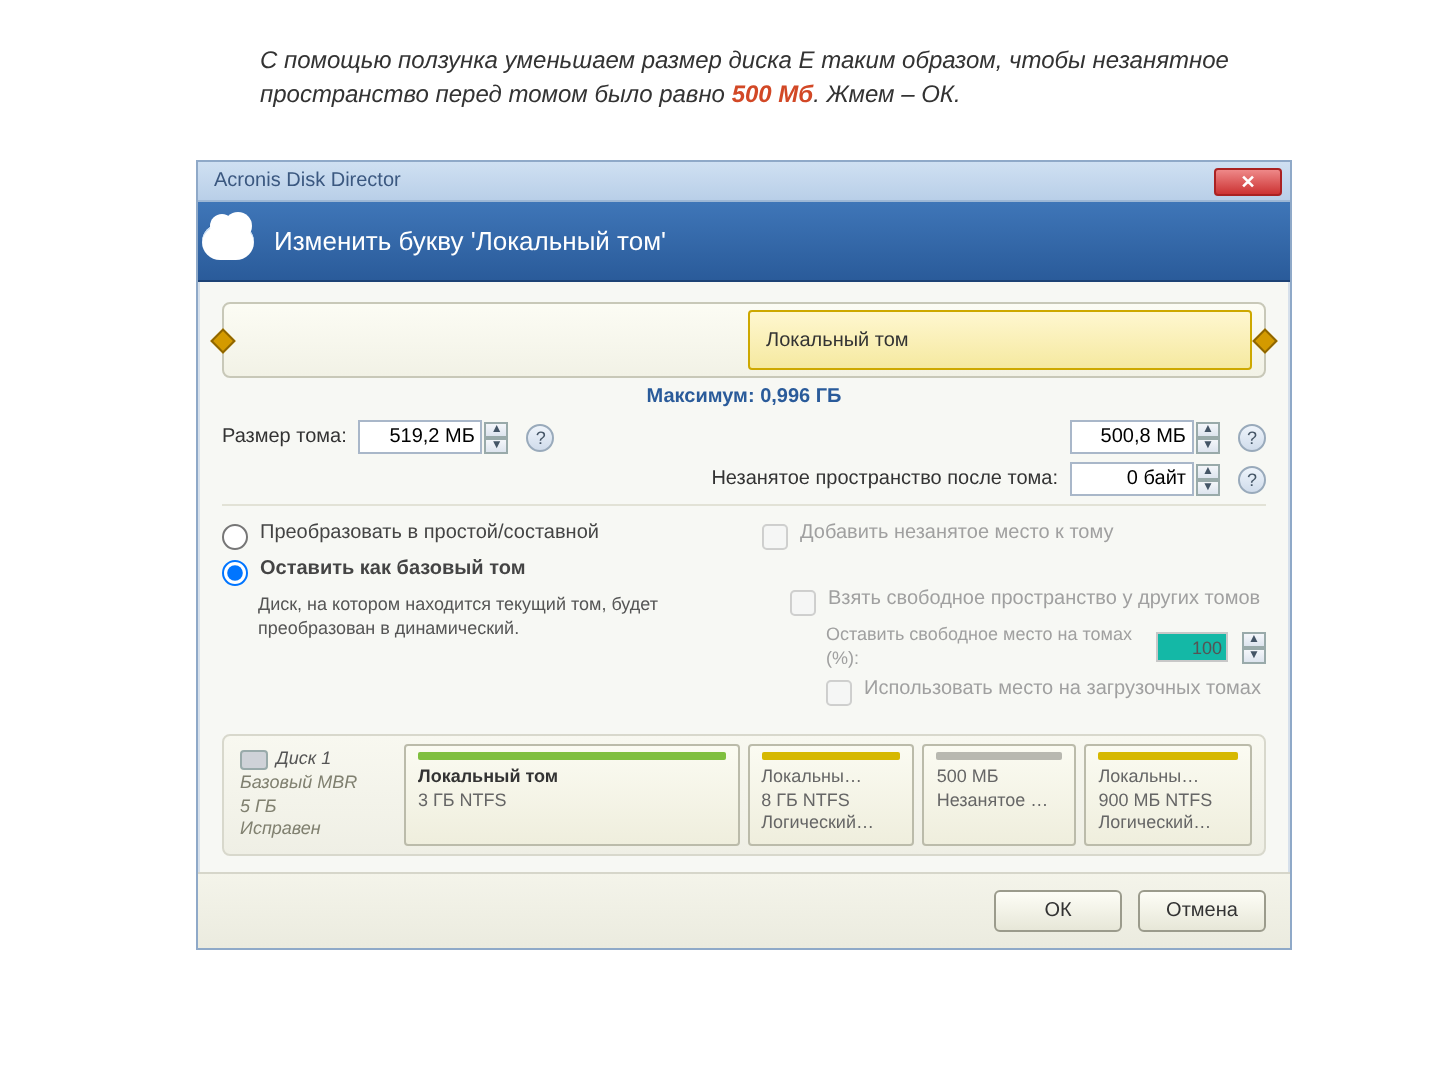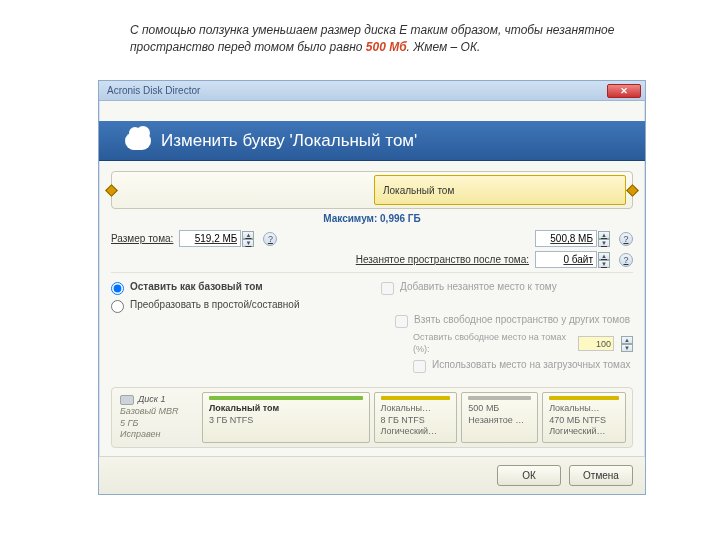--- a/index.html
+++ b/index.html
@@ -3,48 +3,48 @@
 <meta charset="utf-8">
 <style>
   * { box-sizing: border-box; margin: 0; padding: 0; font-family: Tahoma, Arial, sans-serif; }
   body { width: 720px; height: 540px; background: #fff; overflow: hidden; }
   .caption { padding: 22px 90px 8px 130px; font-size: 12px; font-style: italic; color: #333; line-height: 1.45; }
   .caption .hl { color: #d24826; font-weight: bold; font-style: italic; }
   .dialog { position: absolute; left: 98px; top: 80px; width: 548px; border: 1px solid #8fa9c8; background: #f7f8f4; font-size: 10px; color: #333; box-shadow: 0 0 0 1px #d6e0eb inset; }
   .titlebar { height: 20px; background: linear-gradient(#cfe0f2,#b9cfe8); display: flex; align-items: center; padding: 0 4px 0 8px; font-size: 10px; color: #3b5880; border-bottom: 1px solid #9db7d5; }
   .titlebar .spacer { flex: 1; }
   .closebtn { width: 34px; height: 14px; background: linear-gradient(#e88,#c33); border: 1px solid #a22; border-radius: 2px; display: flex; align-items: center; justify-content: center; color: #fff; font-size: 9px; font-weight: bold; cursor: pointer; }
-  .header { height: 40px; background: linear-gradient(#3f76b8,#2a5b9a); display: flex; align-items: center; padding: 0 26px; color: #fff; font-size: 17px; border-bottom: 1px solid #1d4275; margin-top: 20px; }
+  .header { height: 40px; background: linear-gradient(#3f76b8,#2a5b9a); display: flex; align-items: center; padding: 0 2px; color: #fff; font-size: 13px; border-bottom: 1px solid #1d4275; }
   .header .cloud { width: 26px; height: 18px; background: #fff; border-radius: 10px 10px 10px 10px; margin-right: 10px; position: relative; box-shadow: 0 1px 0 #cbe0f5 inset; }
   .header .cloud::before { content:""; position:absolute; width:12px; height:12px; background:#fff; border-radius:50%; top:-5px; left:4px; }
   .header .cloud::after { content:""; position:absolute; width:14px; height:14px; background:#fff; border-radius:50%; top:-6px; left:11px; }
   .content { padding: 6px 12px 8px 12px; }
   .diskbar { position: relative; height: 38px; border: 1px solid #c8c8b8; background: linear-gradient(#fcfcf4,#f2f2e6); border-radius: 4px; margin: 4px 0 4px 0; display: flex; align-items: center; }
   .handle { position:absolute; width:9px; height:9px; background:#d49a00; border:1px solid #8f6600; transform: rotate(45deg); top: 14px; }
   .handle.left { left: -5px; }
   .handle.right { right: -5px; }
   .volbox { position:absolute; left: 262px; top: 3px; right: 6px; bottom: 3px; border: 1px solid #cda800; background: linear-gradient(#fff7d0,#f5e9a0); border-radius: 2px; padding: 2px 8px; display:flex; flex-direction:column; justify-content:center; }
   .volbox .name { font-size: 10px; color: #333; }
   .volbox .sub { font-size: 9px; color: #6a6a3a; }
   .maxline { text-align: center; font-size: 10px; color: #2a5b9a; font-weight: bold; margin-bottom: 6px; }
-  .row2 { display:flex; gap: 30px; margin-bottom: 4px; align-items:flex-start;text-decoration:underline; }
+  .row2 { display:flex; gap: 30px; margin-bottom: 4px; align-items:flex-start; }
   .fieldgroup { display:flex; align-items:center; gap:6px; font-size:10px; }
   .fieldgroup label { color:#333; }
   .numfield { display:flex; align-items:center; }
   .numfield input { width: 62px; height:17px; border:1px solid #a9b7c9; font-size:10px; text-align:right; padding:0 3px; background:#fff; }
   .spin { display:flex; flex-direction:column; margin-left:1px; }
   .spin div { width:12px; height:8px; border:1px solid #9aa; background:linear-gradient(#f4f6fa,#dde4ee); font-size:6px; line-height:6px; text-align:center; color:#456; cursor:pointer; }
   .helpicon { width:14px; height:14px; border-radius:50%; border:1px solid #9ab; background:linear-gradient(#eef4fb,#d0dceb); color:#456; font-size:9px; text-align:center; line-height:12px; margin-left:3px; cursor:pointer; }
   .twocol { display:flex; gap: 18px; margin-top: 4px; border-top:1px solid #e2e2d6; padding-top:8px; }
   .col { flex:1; font-size:10px; color:#444; }
   .radio, .check { display:flex; align-items:flex-start; gap:6px; margin-bottom:4px; }
   .radio input, .check input { margin-top:1px; }
   .col .note { font-size:9px; color:#555; margin: 2px 0 0 18px; line-height:1.3; }
   .col.gray, .col.gray label, .col.gray .note { color:#a0a0a0; }
-  .smallnum { width:36px; height:15px; border:1px solid #c8c8c8; font-size:9px; text-align:right; padding:0 2px; background:#fef9c3; }
+  .smallnum { width:36px; height:15px; border:1px solid #c8c8c8; font-size:9px; text-align:right; padding:0 2px; background:#14b8a6; }
   .disksection { margin-top:10px; border:1px solid #d8d8cc; background:linear-gradient(#f8f8f0,#efefe5); border-radius:4px; padding:4px 6px; display:flex; gap:4px; align-items:stretch; }
   .diskinfo { width:80px; font-size:9px; color:#808070; line-height:1.3; padding:2px 2px;font-style:italic; }
   .diskinfo .dtitle { color:#555; display:flex; align-items:center; gap:4px; }
   .diskicon { width:14px; height:10px; background:#cfd2d8; border:1px solid #9aa; border-radius:2px; }
   .part { border:1px solid #bba; border-radius:2px; padding:3px 6px; font-size:9px; color:#666; line-height:1.25; background:linear-gradient(#fbfbf2,#efeedd); position:relative; }
   .part .bar { height:4px; margin-bottom:3px; border-radius:1px; }
   .part.green .bar { background:#7fbf3f; }
   .part.green { flex: 2.2; }
   .part.green .pname { color:#333; font-weight:bold; }
   .part.yellow .bar { background:#d6b800; }
@@ -115,27 +115,28 @@
               <div>▼</div>
             </div>
         </div>
         <div class="helpicon">?</div>
       </div>
     </div>
 
     <div class="twocol">
       <div class="col">
         <div class="radio">
+            <input type="radio" style="">
+            <label>Преобразовать в простой/составной</label>
+          </div>
+        <div class="radio">
             <input type="radio" checked="" style="">
             <label style="font-weight:bold">Оставить как базовый том</label>
           </div>
-        <div class="radio">
-            <input type="radio" style="">
-            <label>Преобразовать в простой/составной</label>
-          </div>
+        <div class="note">Диск, на котором находится текущий том, будет преобразован в динамический.</div>
       </div>
       <div class="col gray">
         <div class="check">
             <input type="checkbox" disabled="" style="">
             <label>Добавить незанятое место к тому</label>
           </div>
         <div class="check" style="margin-left:14px;margin-top:19px;">
             <input type="checkbox" disabled="" style="">
             <label>Взять свободное пространство у других томов</label>
           </div>
@@ -178,21 +179,21 @@
           </div>
           <div class="part gray">
             <div class="bar"></div>
             <div class="pname"></div>
             <div>500 МБ</div>
             <div>Незанятое …</div>
           </div>
           <div class="part yellow">
             <div class="bar"></div>
             <div class="pname">Локальны…</div>
-            <div>470 МБ NTFS</div>
+            <div>900 МБ NTFS</div>
             <div>Логический…</div>
           </div>
         </div>
     </div>
   </div>
   <div class="footer">
     <button class="btn">ОК</button>
     <button class="btn">Отмена</button>
   </div>
 </div>

